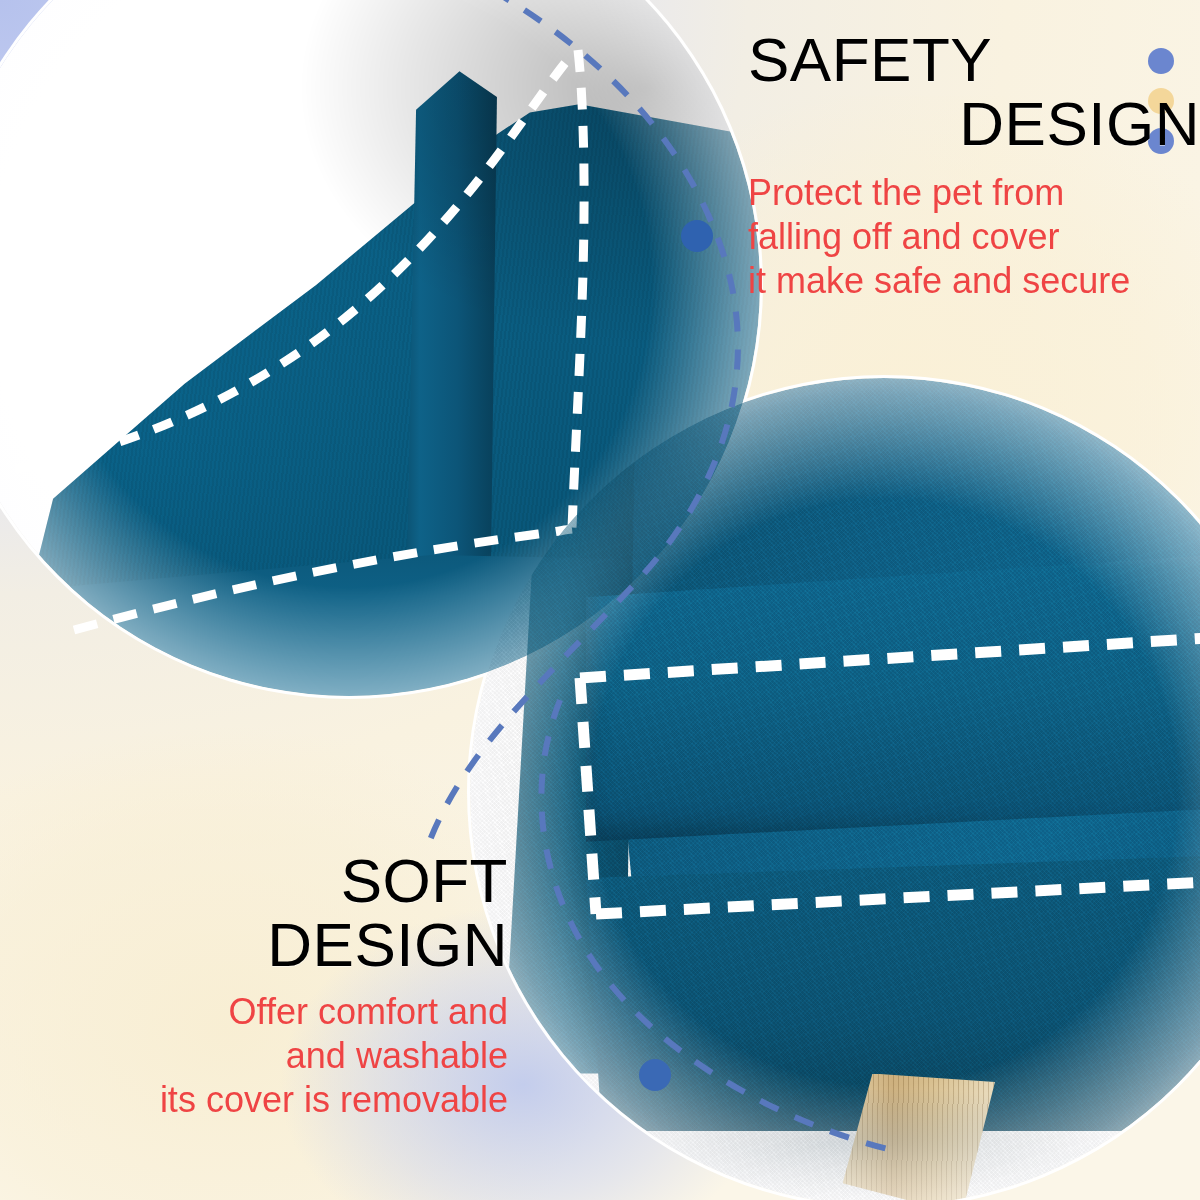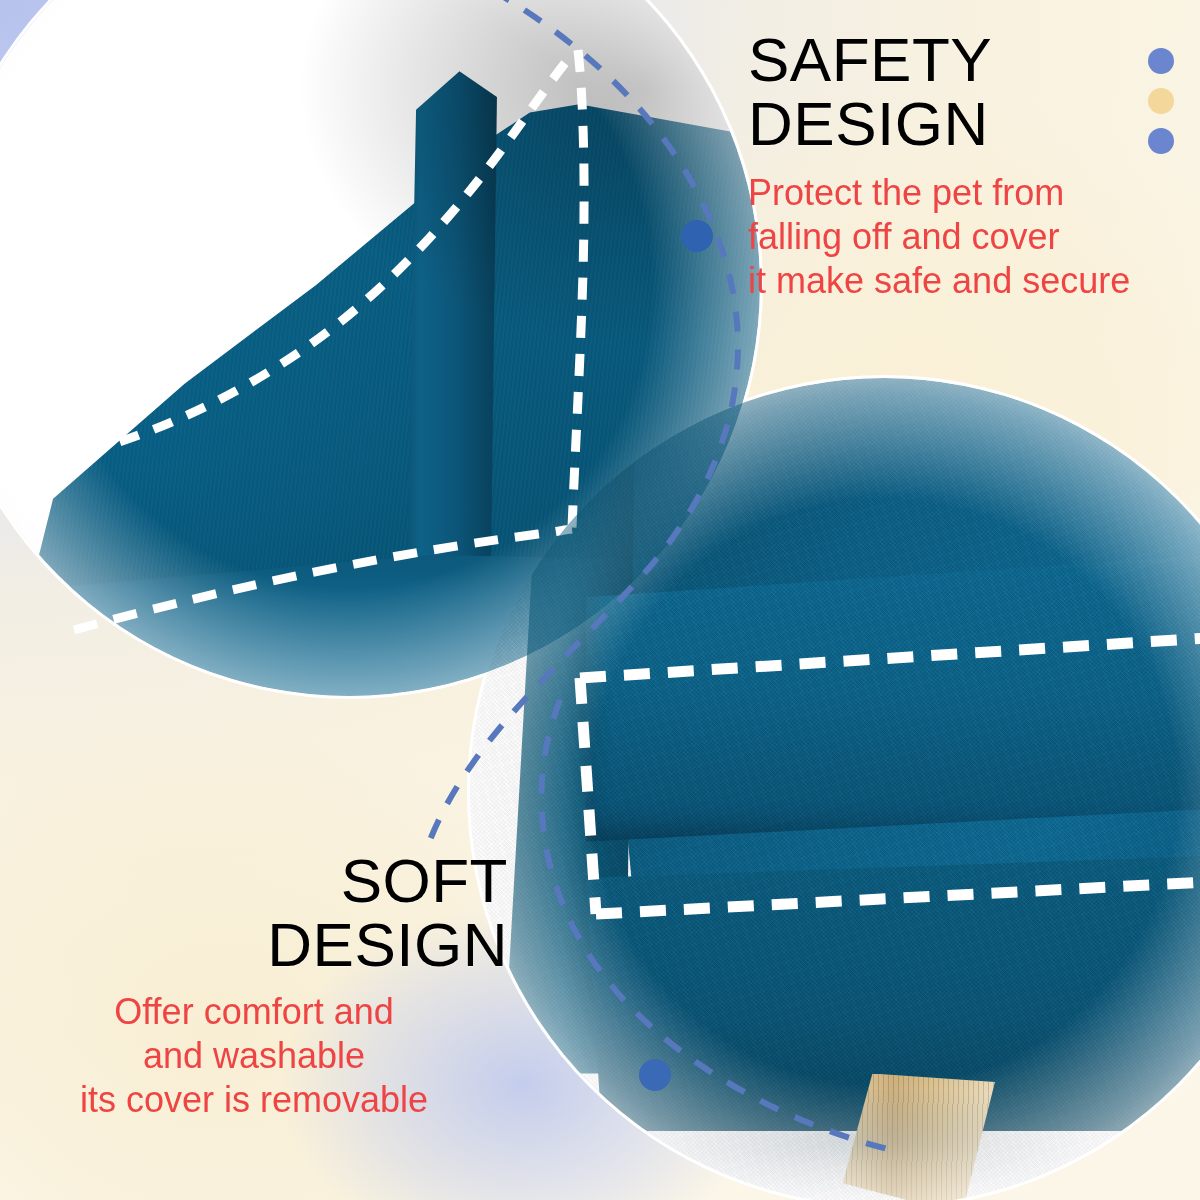--- a/index.html
+++ b/index.html
@@ -106,26 +106,26 @@
   
   .tb{position:absolute;}
   .tb-safety{left:748px;top:28px;width:452px;}
   .tb-soft{left:0px;top:849px;width:508px;text-align:right;}
 
   .head{
     color:#000000;font-weight:normal;letter-spacing:.5px;
     font-size:62px;line-height:1.04;margin:0;
     text-shadow:0 1px 0 rgba(255,255,255,.5);
   }
-  .head .l2{display:block;}
+  .head .l2{display:block;text-align:right;}
   .body{
     color:#ef4444;font-size:36px;line-height:1.22;margin:14px 0 0 0;font-weight:500;
   }
   .body span{display:block;white-space:nowrap;}
-  .tb-soft .body{margin-top:12px;text-align:center;}
+  .tb-soft .body{margin-top:12px;}
 
   
   .dots{position:absolute;left:1148px;top:48px;width:34px;}
   .dot{width:26px;height:26px;border-radius:50%;margin-bottom:14px;}
   .dot.b{background:#6b86cf;}
   .dot.y{background:#f4d79a;}
 </style>
 </head>
 <body>
 

